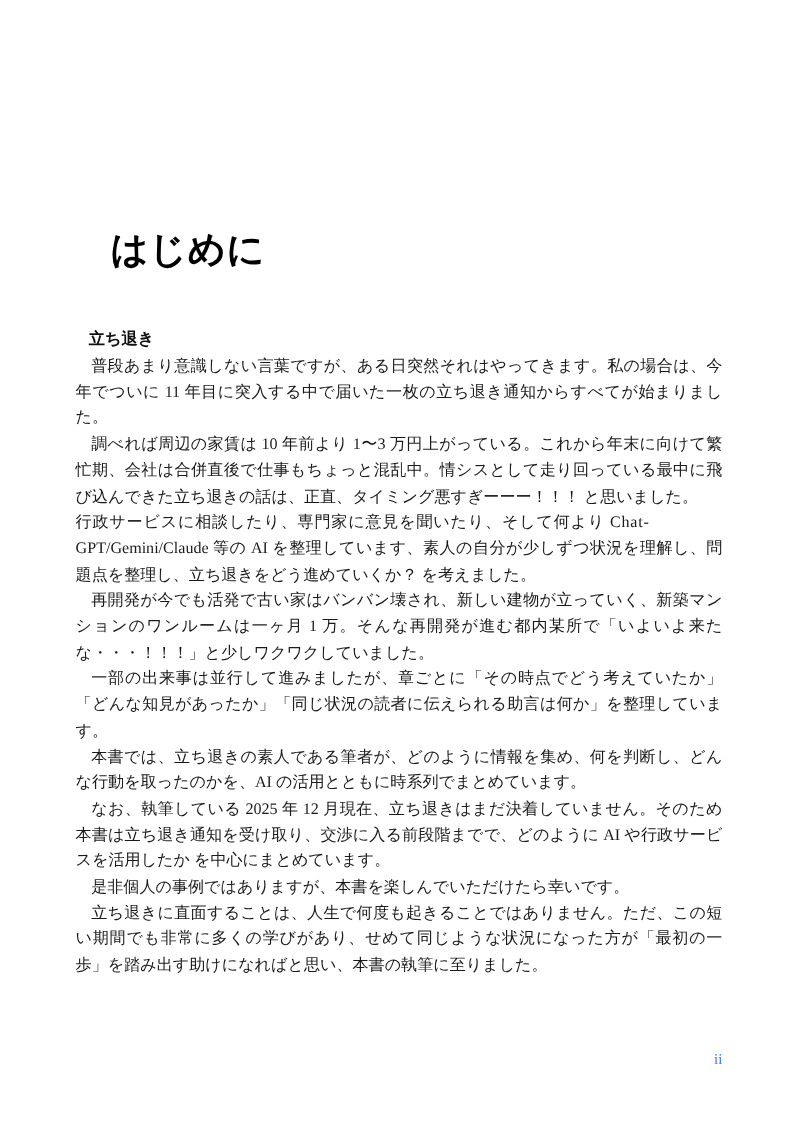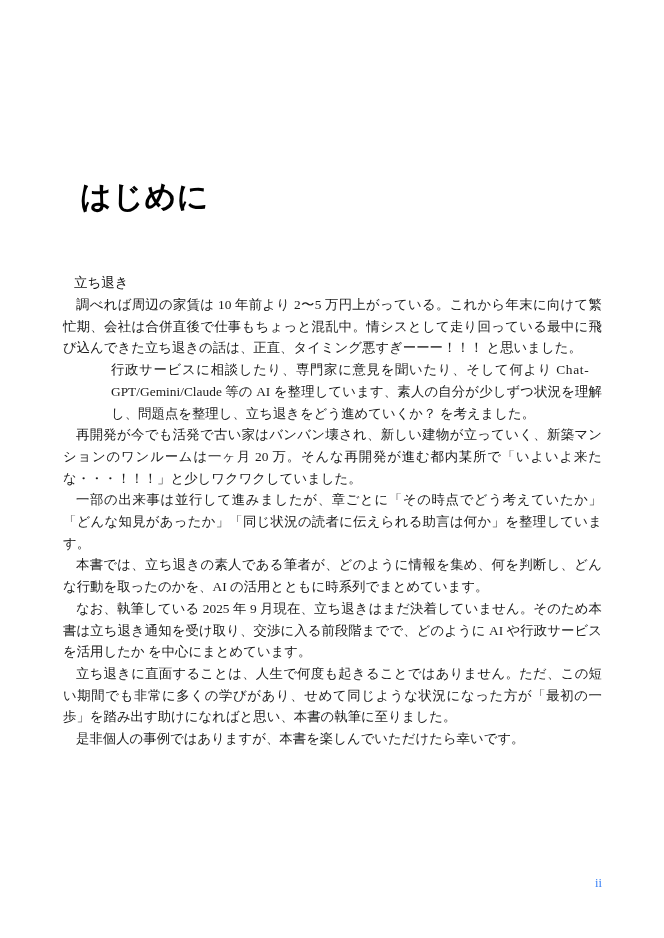--- a/index.html
+++ b/index.html
@@ -25,56 +25,55 @@
   .chapter-title {
     position: absolute;
     left: 76px;
     top: 172px;
     font-family: "DejaVu Sans", "Liberation Sans", sans-serif;
     font-weight: 700;
     font-size: 31px;
     line-height: 40px;
     letter-spacing: 0.5px;
     color: #000000;
-    margin: 4px;
+    margin: 16px;
     white-space: nowrap;
   }
 
   
   .body-column {
     position: absolute;
     left: 63px;
     top: 272px;
     width: 539px;
   }
 
   .subheading {
     font-family: "Liberation Serif", "DejaVu Serif", serif;
-    font-weight: 400;
+    font-weight: 700;
     font-size: 13.5px;
     line-height: 22px;
     margin: 0 0 0 11px;
     color: #111111;
   }
 
   p.para {
     margin: 0;
     font-size: 13.4px;
     line-height: 21.7px;
     text-align: justify;
     text-justify: inter-ideograph;
     text-indent: 13px;
     color: #1a1a1a;
     word-break: normal;
     overflow-wrap: normal;
   }
 
   p.para.no-indent {
     text-indent: 0;
-    margin-left: 48px;
   }
 
   
   .stretch-line {
     display: block;
     letter-spacing: 0.05em;
   }
 
   b.em-strong {
     font-weight: 700;
@@ -95,35 +94,36 @@
 <body>
 
 <div class="page">
 
   <h1 class="chapter-title">はじめに</h1>
 
   <div class="body-column">
 
     <div class="subheading">立ち退き</div>
 
+    <p class="para">普段あまり意識しない言葉ですが、ある日突然それはやってきます。私の場合は、今年でついに 11 年目に突入する中で届いた一枚の立ち退き通知からすべてが始まりました。</p>
 
-    <p class="para">調べれば周辺の家賃は 10 年前より 2〜5 万円上がっている。これから年末に向けて繁忙期、会社は合併直後で仕事もちょっと混乱中。情シスとして走り回っている最中に飛び込んできた立ち退きの話は、正直、タイミング悪すぎーーー！！！ と思いました。</p>
+    <p class="para">調べれば周辺の家賃は 10 年前より 1〜3 万円上がっている。これから年末に向けて繁忙期、会社は合併直後で仕事もちょっと混乱中。情シスとして走り回っている最中に飛び込んできた立ち退きの話は、正直、タイミング悪すぎーーー！！！ と思いました。</p>
 
 
     <p class="para no-indent"><span class="stretch-line">行政サービスに相談したり、専門家に意見を聞いたり、そして何より Chat-</span><span>GPT/Gemini/Claude 等の AI を整理しています、素人の自分が少しずつ状況を理解し、問題点を整理し、立ち退きをどう進めていくか？ を考えました。</span></p>
 
-    <p class="para">再開発が今でも活発で古い家はバンバン壊され、新しい建物が立っていく、新築マンションのワンルームは一ヶ月 20 万。そんな再開発が進む都内某所で「いよいよ来たな・・・！！！」と少しワクワクしていました。</p>
+    <p class="para">再開発が今でも活発で古い家はバンバン壊され、新しい建物が立っていく、新築マンションのワンルームは一ヶ月 1 万。そんな再開発が進む都内某所で「いよいよ来たな・・・！！！」と少しワクワクしていました。</p>
 
     <p class="para">一部の出来事は並行して進みましたが、章ごとに「その時点でどう考えていたか」「どんな知見があったか」「同じ状況の読者に伝えられる助言は何か」を整理しています。</p>
 
     <p class="para">本書では、立ち退きの素人である筆者が、どのように情報を集め、何を判断し、どんな行動を取ったのかを、AI の活用とともに時系列でまとめています。</p>
 
-    <p class="para">なお、執筆している 2025 年 9 月現在、立ち退きはまだ決着していません。そのため本書は立ち退き通知を受け取り、交渉に入る前段階までで、どのように AI や行政サービスを活用したか を中心にまとめています。</p>
+    <p class="para">なお、執筆している 2025 年 12 月現在、立ち退きはまだ決着していません。そのため本書は立ち退き通知を受け取り、交渉に入る前段階までで、どのように AI や行政サービスを活用したか を中心にまとめています。</p>
+
+    <p class="para">是非個人の事例ではありますが、本書を楽しんでいただけたら幸いです。</p>
 
     <p class="para">立ち退きに直面することは、人生で何度も起きることではありません。ただ、この短い期間でも非常に多くの学びがあり、せめて同じような状況になった方が「最初の一歩」を踏み出す助けになればと思い、本書の執筆に至りました。</p>
-
-    <p class="para">是非個人の事例ではありますが、本書を楽しんでいただけたら幸いです。</p>
 
   </div>
 
   <div class="folio">ii</div>
 
 </div>
 
 </body></html>

